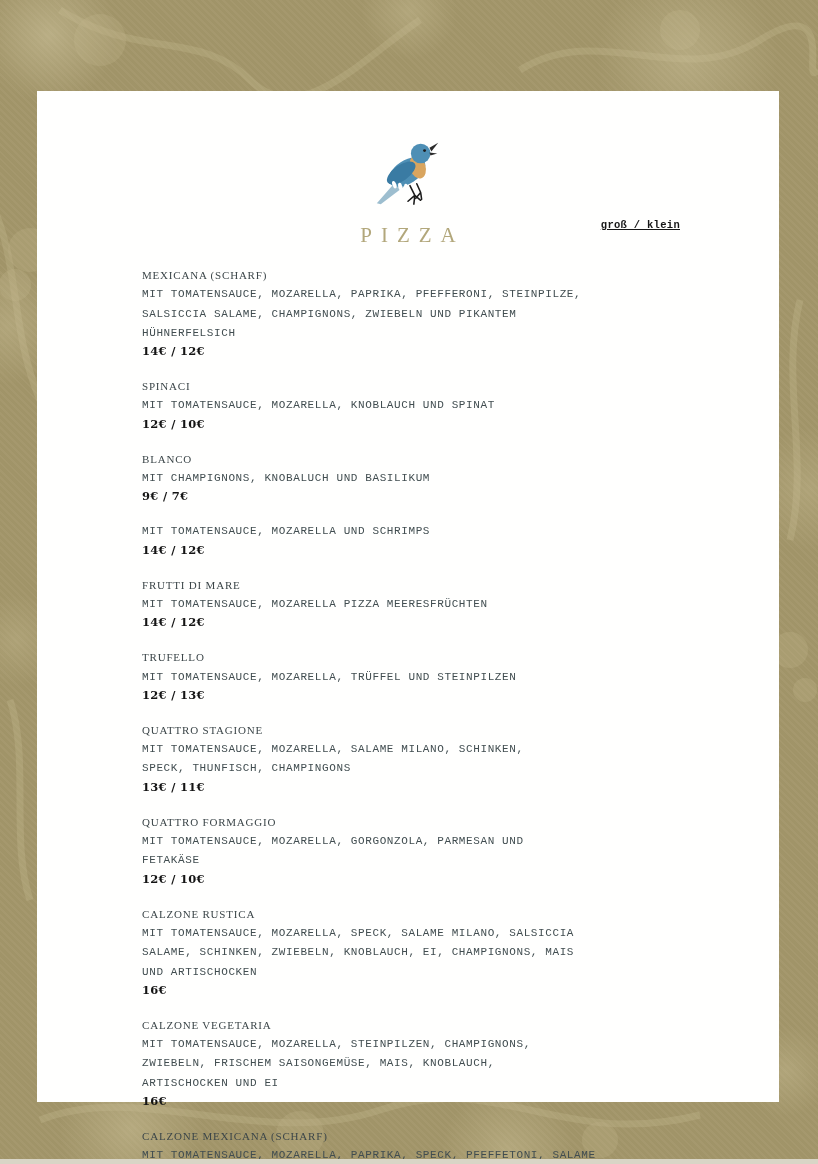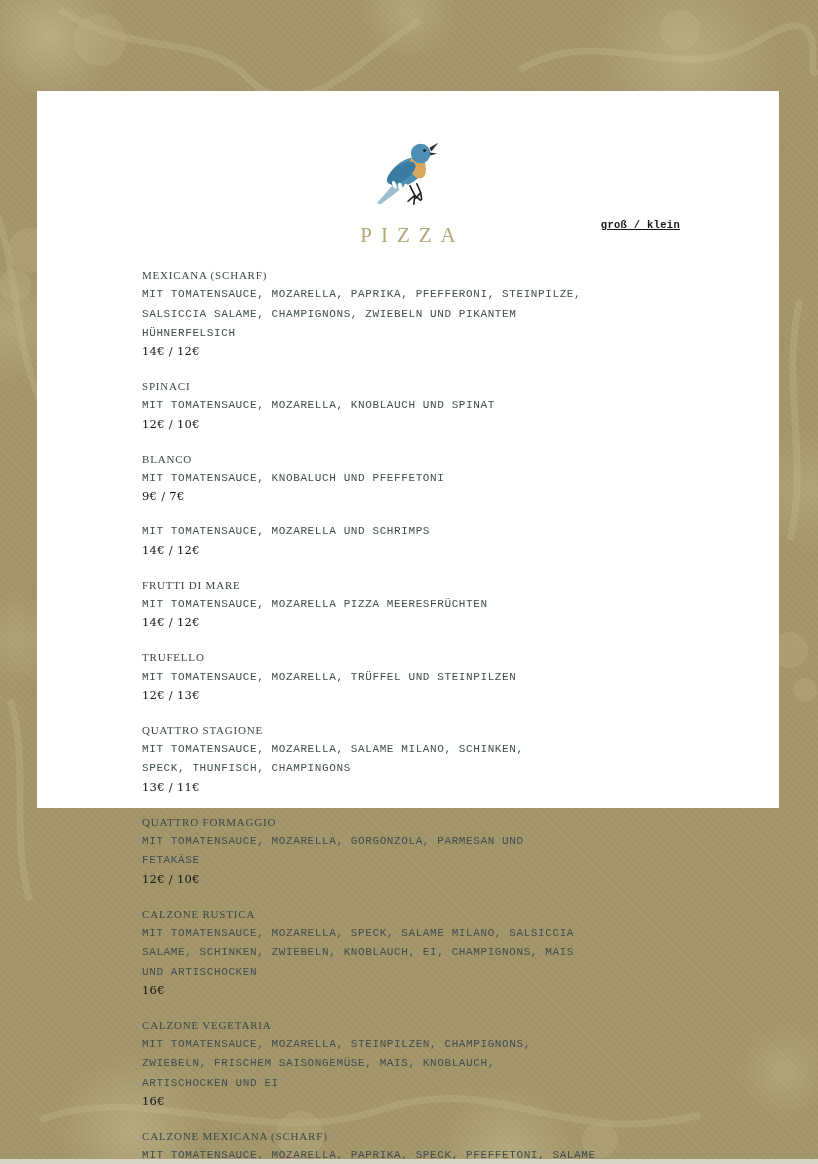--- a/index.html
+++ b/index.html
@@ -21,21 +21,21 @@
       radial-gradient(circle 110px at 62% 99%, rgba(224,214,174,.30), transparent 60%),
       radial-gradient(circle 70px at 96% 92%, rgba(216,206,166,.28), transparent 65%),
       repeating-linear-gradient(45deg, rgba(255,255,255,.025) 0 2px, rgba(0,0,0,.015) 2px 5px);
   }
   .swirls{position:absolute;inset:0;opacity:.55;}
   .bottom-strip{
     position:absolute;left:0;bottom:0;width:818px;height:5px;
     background:#d9d5c6;
   }
   .card{
-    position:absolute;left:37px;top:91px;width:742px;height:717px;
+    position:absolute;left:37px;top:91px;width:742px;height:1011px;
     background:#fffffe;
   }
   .bird-wrap{width:100%;text-align:center;margin-top:44px;height:78px;}
   .title{
     margin-top:10px;text-align:center;
     font-family:"Liberation Serif",serif;font-size:21px;font-weight:400;
     color:#b2a77b;letter-spacing:9px;padding-left:9px;
   }
   .size-label{
     position:absolute;top:128px;right:99px;
@@ -47,21 +47,21 @@
   .item-text{max-width:485px;}
   .item-name{
     font-size:11px;color:#3c4649;letter-spacing:.8px;line-height:19.3px;
   }
   .item-desc{
     font-size:11px;color:#414d50;letter-spacing:.6px;line-height:19.3px;
     white-space:pre-line;
     font-family:Liberation Mono, monospace;
   }
   .item-price{
-    font-family:"DejaVu Serif",serif;font-weight:normal;font-size:11.5px;
+    font-family:"DejaVu Serif",serif;font-weight:bold;font-size:11.5px;
     color:#141414;letter-spacing:.3px;white-space:nowrap;padding-top:1px;
   }
 </style>
 </head>
 <body>
 
 <div class="bg">
   <svg class="swirls" width="818" height="1164" viewBox="0 0 818 1164" xmlns="http://www.w3.org/2000/svg">
     <g fill="none" stroke="#cfc49b" stroke-width="7" opacity="0.45">
       <path d="M60 10 C 140 60, 200 30, 250 80 S 360 60, 420 20"></path>
@@ -125,21 +125,21 @@
     <div class="item-text">
       <div class="item-name">SPINACI</div>
       <div class="item-desc">MIT TOMATENSAUCE, MOZARELLA, KNOBLAUCH UND SPINAT</div>
     </div>
     <div class="item-price">12€ / 10€</div>
   </div>
 
   <div class="item">
     <div class="item-text">
       <div class="item-name">BLANCO</div>
-      <div class="item-desc">MIT TOMATENSAUCE, KNOBALUCH UND PFEFFETONI</div>
+      <div class="item-desc">MIT CHAMPIGNONS, KNOBALUCH UND BASILIKUM</div>
     </div>
     <div class="item-price">9€ / 7€</div>
   </div>
 
   <div class="item">
     <div class="item-text">
       <div class="item-desc">MIT TOMATENSAUCE, MOZARELLA UND SCHRIMPS</div>
     </div>
     <div class="item-price">14€ / 12€</div>
   </div>

